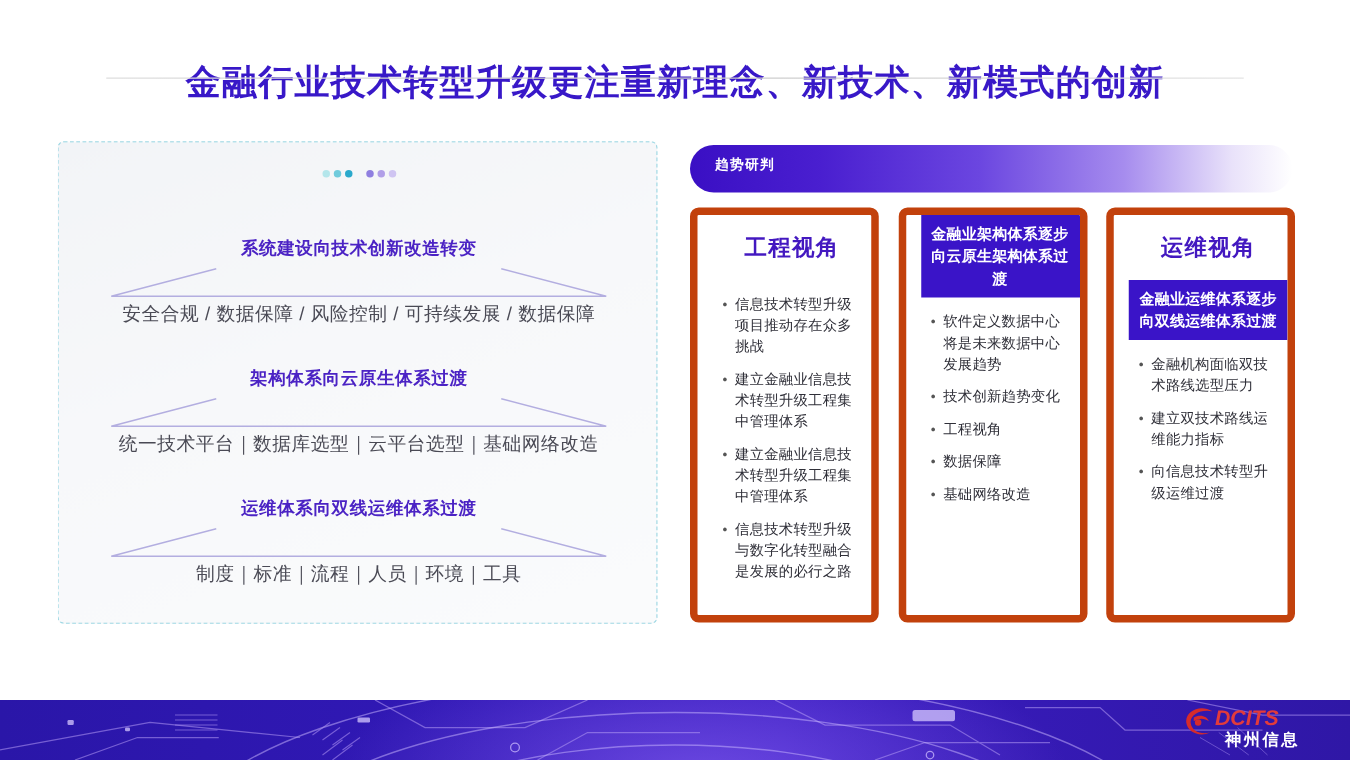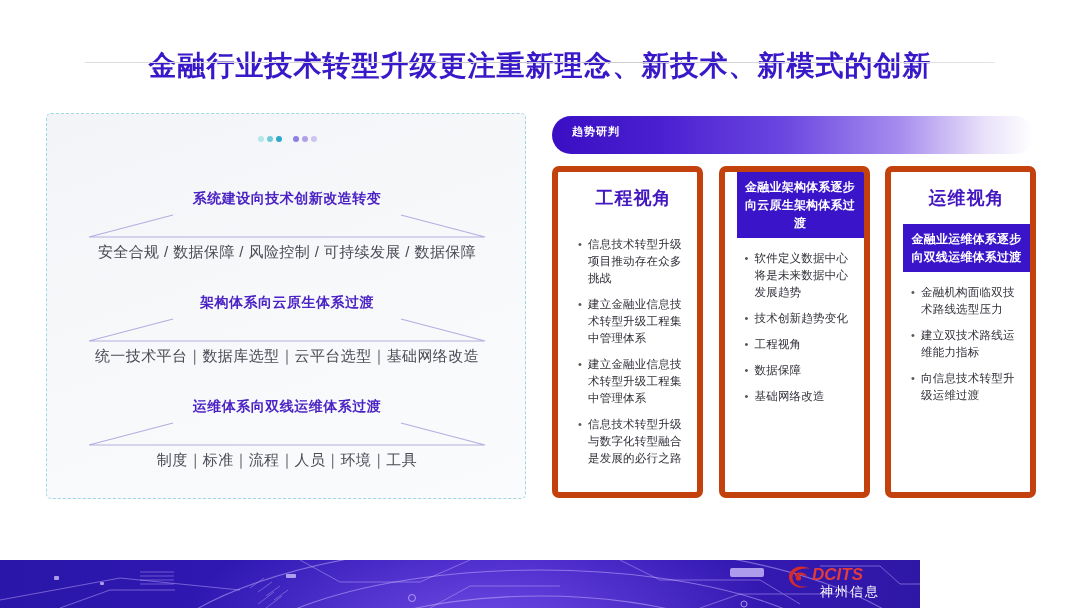--- a/index.html
+++ b/index.html
@@ -94,41 +94,41 @@
     color:#2f2f38;letter-spacing:.2px;
   }
   .bullet .dot{
     flex:0 0 10px;color:#555;font-size:11px;line-height:17px;
     text-align:left;
   }
   .bullet .txt{flex:1;text-align:left;font-family:Liberation Mono, monospace;}
 
   
   .footer{
-    position:absolute;left:0;top:560px;width:920px;height:48px;
+    position:absolute;left:0;top:560px;width:1080px;height:48px;
     background:
       radial-gradient(ellipse 420px 160px at 52% 130%,rgba(150,110,255,.55) 0%,rgba(90,50,210,0) 70%),
       linear-gradient(90deg,#2a16a8 0%,#3018b4 30%,#3a1cc0 58%,#2f17a6 100%);
     overflow:hidden;
   }
   .footer svg{position:absolute;left:0;top:0;}
   .logo{
     position:absolute;right:16px;top:5px;width:118px;height:40px;
   }
   .logo-mark{
     position:absolute;left:0;top:2px;width:28px;height:26px;
   }
   .logo-dcits{
     position:absolute;left:26px;top:1px;
     font-size:17px;font-weight:bold;font-style:italic;color:#e23b3b;
     letter-spacing:0px;line-height:18px;
   }
   .logo-cn{
     position:absolute;left:34px;top:19px;
-    font-size:13px;font-weight:normal;color:#ffffff;letter-spacing:2px;
+    font-size:13px;font-weight:bold;color:#ffffff;letter-spacing:2px;
     line-height:15px;
   }
 </style>
 </head>
 <body>
 
 <div class="slide">
 
   <div class="title-wrap">
     <div class="slide-title">金融行业技术转型升级更注重新理念、新技术、新模式的创新</div>

